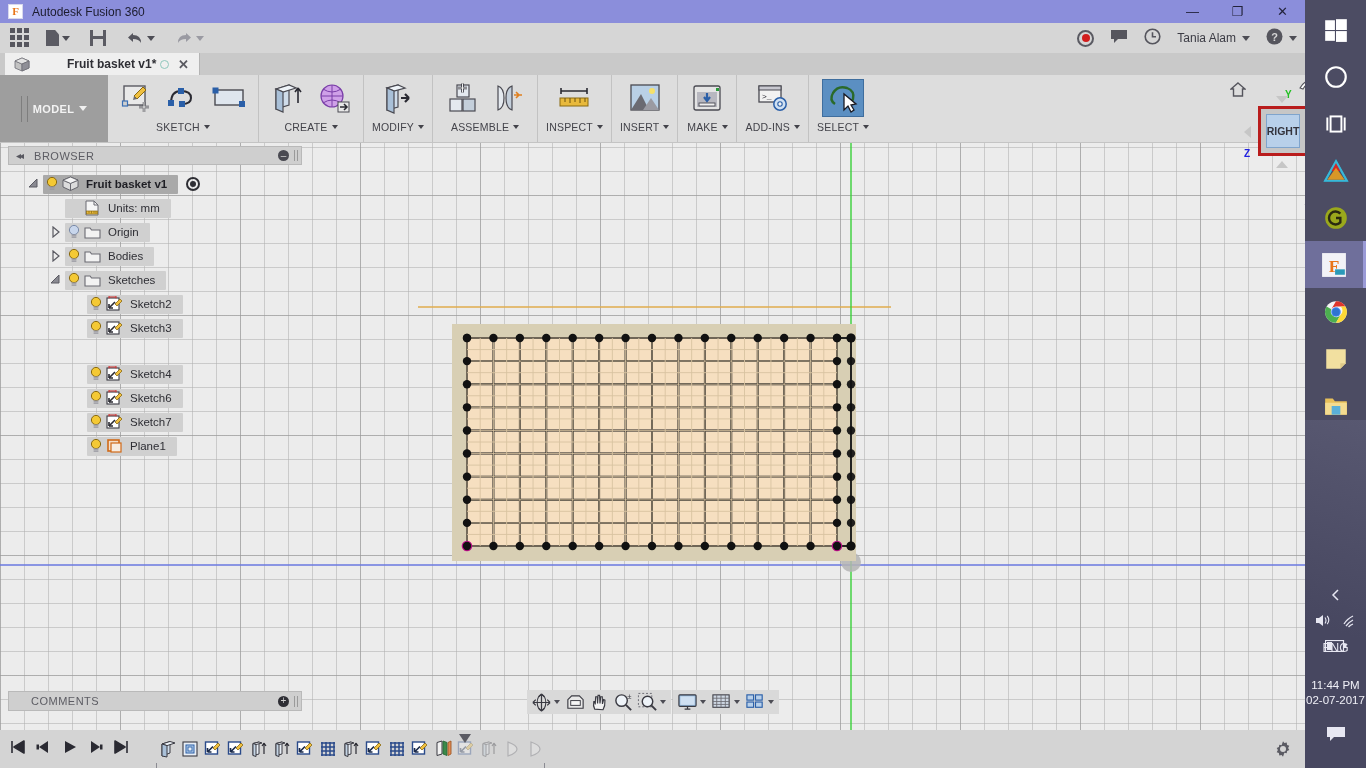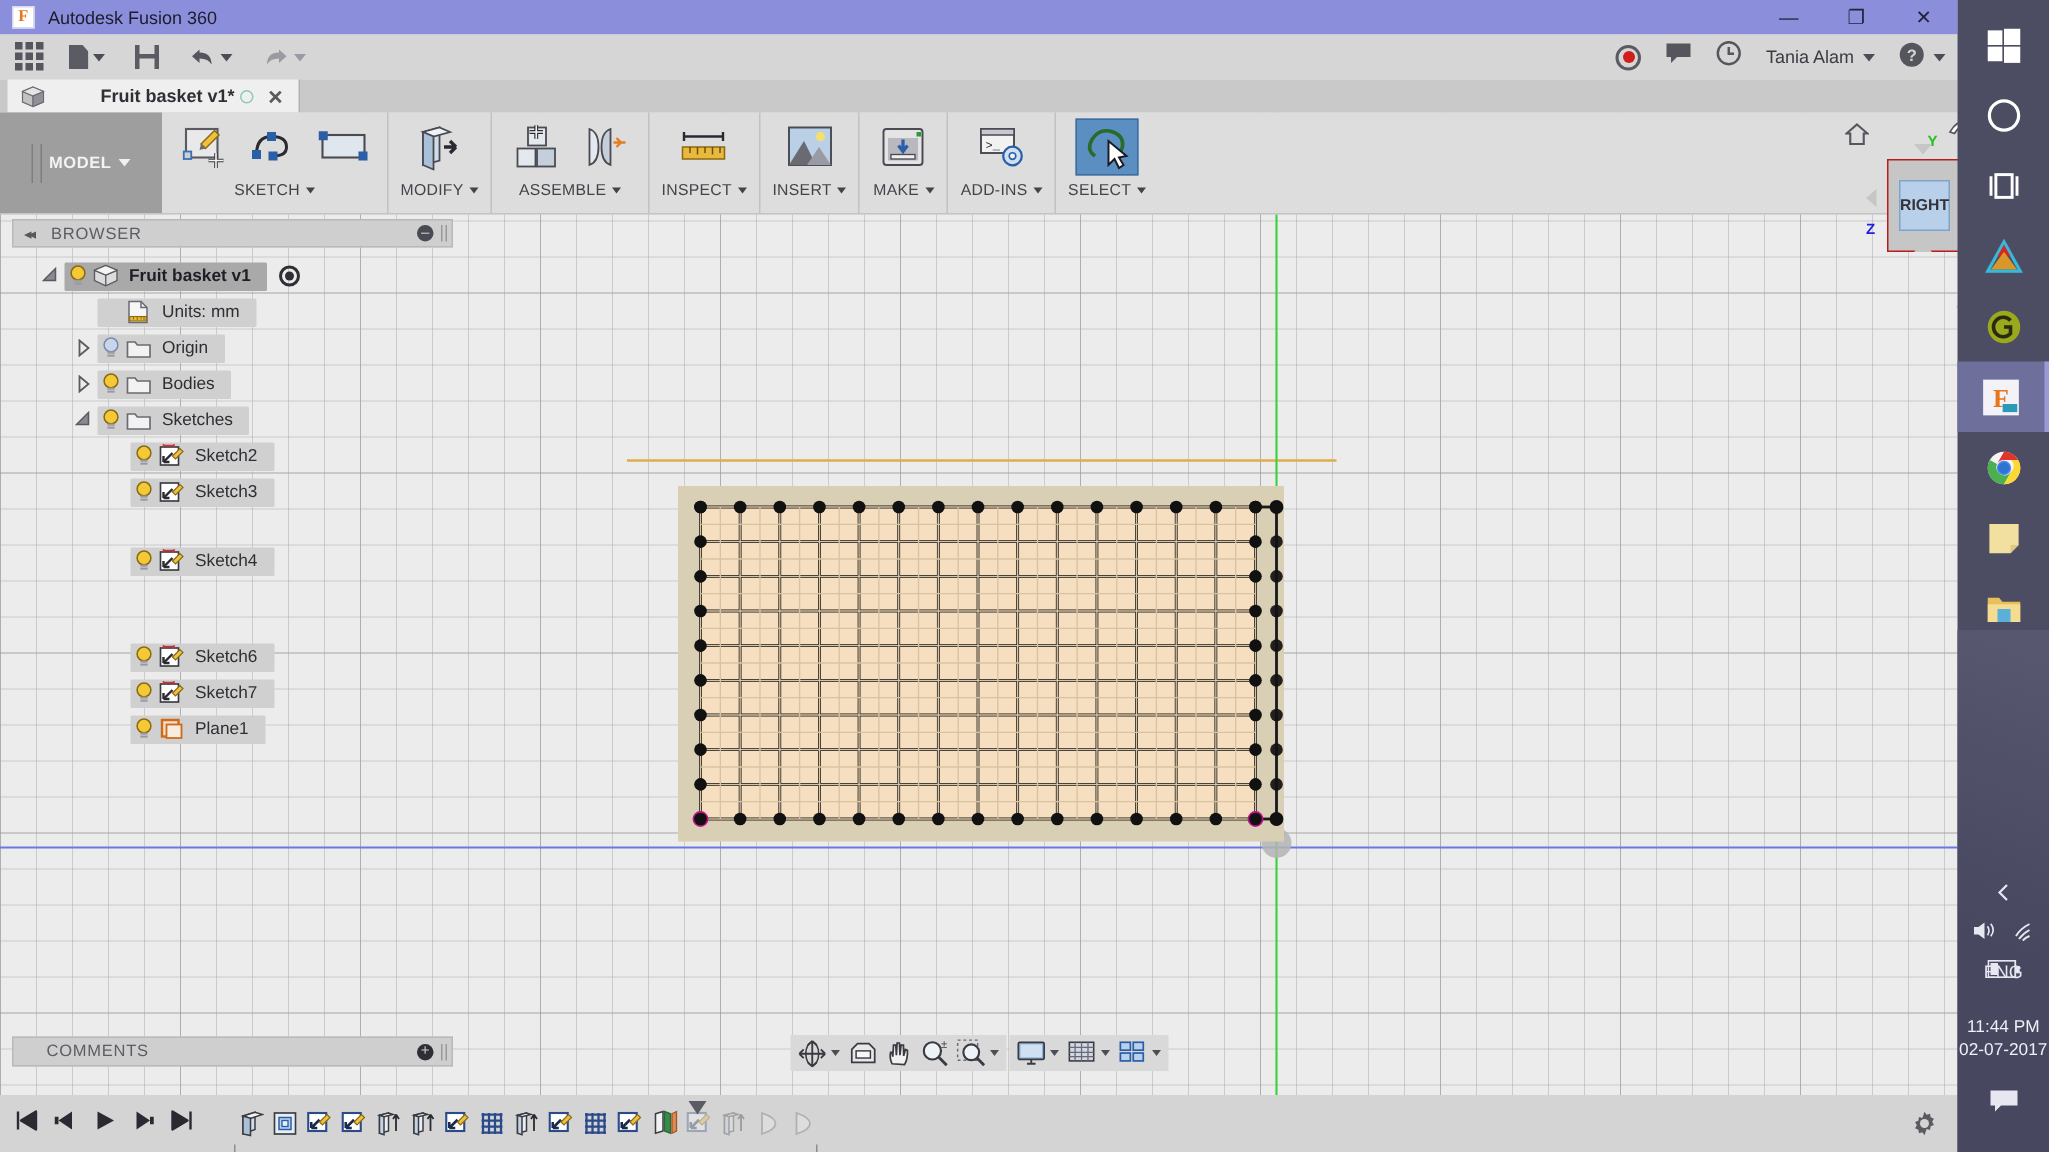--- a/index.html
+++ b/index.html
@@ -145,22 +145,22 @@
     background: #cfcfcf; border: 1px solid #b9b9b9; display:flex; align-items:center; position:absolute;
   }
   .comments .c-title { margin-left: 22px; font-size: 11px; color: #5c5c63; letter-spacing:.5px; }
   .comments .c-btn { position:absolute; right: 12px; width:11px;height:11px;border-radius:50%;background:#2e2e34; color:#cfcfcf; font-size:10px; display:flex;align-items:center;justify-content:center;line-height:1;}
   .comments .c-grip { position:absolute; right:3px; width:4px;height:11px;border-left:1px solid #9a9a9a;border-right:1px solid #9a9a9a; }
 
   
   .viewcube-area { position: absolute; right: 30px; top: 78px; width: 110px; height: 110px; }
   .vc-home { position:absolute; left:4px; top:4px; width:16px;height:16px; }
   .vc-cube {
-    position:absolute; left: 32px; top: 28px; width: 50px; height: 62px;
-    background: #c6c6c6; border: 1px solid #b91c1c;
+    position:absolute; left: 32px; top: 28px; width: 50px; height: 50px;
+    background: #c6c6c6; border: 3px solid #b91c1c;
     display:flex; align-items:center; justify-content:center;
   }
   .vc-face { width: 34px; height: 34px; background: #b8d0ea; border: 1px solid #7fa4cc; display:flex;align-items:center;justify-content:center; }
   .vc-face span { font-size: 10.5px; font-weight: bold; color: #33333c; }
   .vc-axis { position:absolute; font-size: 10px; font-weight: bold; }
   .vc-tri { position:absolute; width:0;height:0; }
 
   
   .navbar {
     position: absolute; left: 527px; top: 690px; height: 24px;
@@ -516,20 +516,44 @@
             <rect x="27" y="15" width="6" height="6" fill="#2a5fa8"></rect>
           </svg>
         </div>
       </div>
       <div class="rib-label">
         <span>SKETCH</span>
         <span class="caret"></span>
       </div>
     </div>
 
+    <div class="rib-group">
+      <div class="rib-icons">
+        <div class="rib-btn">
+          <svg width="34" height="34" viewBox="0 0 34 34">
+            <path d="M5 8 L18 4 L18 24 L5 28 Z" fill="#cfdcea" stroke="#4a4a52" stroke-width="1.2"></path>
+            <path d="M5 8 L12 11 L25 7 L18 4 Z" fill="#eef3f8" stroke="#4a4a52" stroke-width="1.2"></path>
+            <path d="M12 11 L12 31 L5 28 L5 8 Z" fill="#a9c0d8" stroke="#4a4a52" stroke-width="1.2"></path>
+            <path d="M27 22 V7 M27 7 l-3 4 M27 7 l3 4" stroke="#2a2a32" stroke-width="1.6" fill="none"></path>
+          </svg>
+        </div>
+        <div class="rib-btn">
+          <svg width="34" height="32" viewBox="0 0 34 32">
+            <ellipse cx="15" cy="14" rx="11" ry="11" fill="#cfa0e8" stroke="#7a3fa8" stroke-width="1.2"></ellipse>
+            <path d="M4 14 h22 M15 3 v22 M6 7 q9 6 18 0 M6 21 q9 -6 18 0" stroke="#7a3fa8" stroke-width="1" fill="none"></path>
+            <rect x="21" y="20" width="11" height="10" fill="#e8e8e8" stroke="#4a4a52" stroke-width="1"></rect>
+            <path d="M23 25 h6 M27 22 l3 3 l-3 3" stroke="#2a2a32" stroke-width="1.5" fill="none"></path>
+          </svg>
+        </div>
+      </div>
+      <div class="rib-label">
+        <span>CREATE</span>
+        <span class="caret"></span>
+      </div>
+    </div>
 
     <div class="rib-group">
       <div class="rib-icons">
         <div class="rib-btn">
           <svg width="34" height="32" viewBox="0 0 34 32">
             <path d="M6 6 L17 3 L17 25 L6 28 Z" fill="#cfdcea" stroke="#4a4a52" stroke-width="1.2"></path>
             <path d="M6 6 L13 9 L24 6 L17 3 Z" fill="#eef3f8" stroke="#4a4a52" stroke-width="1.2"></path>
             <path d="M13 9 L13 31 L6 28 L6 6 Z" fill="#a9c0d8" stroke="#4a4a52" stroke-width="1.2"></path>
             <path d="M20 16 h8 M28 16 l-4 -4 M28 16 l-4 4" stroke="#2a2a32" stroke-width="2.2" fill="none"></path>
           </svg>
@@ -837,21 +861,21 @@
                 <rect x="1" y="2" width="12" height="12" fill="#ffffff" stroke="#3a3a42" stroke-width="1.1"></rect>
      <path d="M3 12 L9 6" stroke="#2a2a32" stroke-width="1.6"></path>
      <path d="M3 12 L3 8 M3 12 L7 12" stroke="#2a2a32" stroke-width="1.6"></path>
      <path d="M9 8 L14 3 L16 5 L11 10 Z" fill="#f0c040" stroke="#8a6a10" stroke-width="0.8"></path>
      <path d="M3 1 h7 M3 0 v2.4 M10 0 v2.4" stroke="#d03030" stroke-width="1"></path>
               </svg>
             </span>
             <span class="tlabel">Sketch4</span>
           </span>
         </div>
-        <div class="trow" style="padding-left: 62px; margin-top: 40px;">
+        <div class="trow" style="padding-left: 62px;">
           <span class="twisty">
             <svg width="12" height="12" viewBox="0 0 12 12"></svg>
           </span>
           <span class="tchip">
             <span class="bulb">
               <svg width="14" height="16" viewBox="0 0 14 16">
                 <circle cx="7" cy="6" r="4.6" fill="#f4c935" stroke="#8a6a10" stroke-width="1"></circle>
      <rect x="4.6" y="10.4" width="4.8" height="1.4" fill="#9a9aa2"></rect>
      <rect x="4.6" y="12.4" width="4.8" height="1.4" fill="#9a9aa2"></rect>
               </svg>

